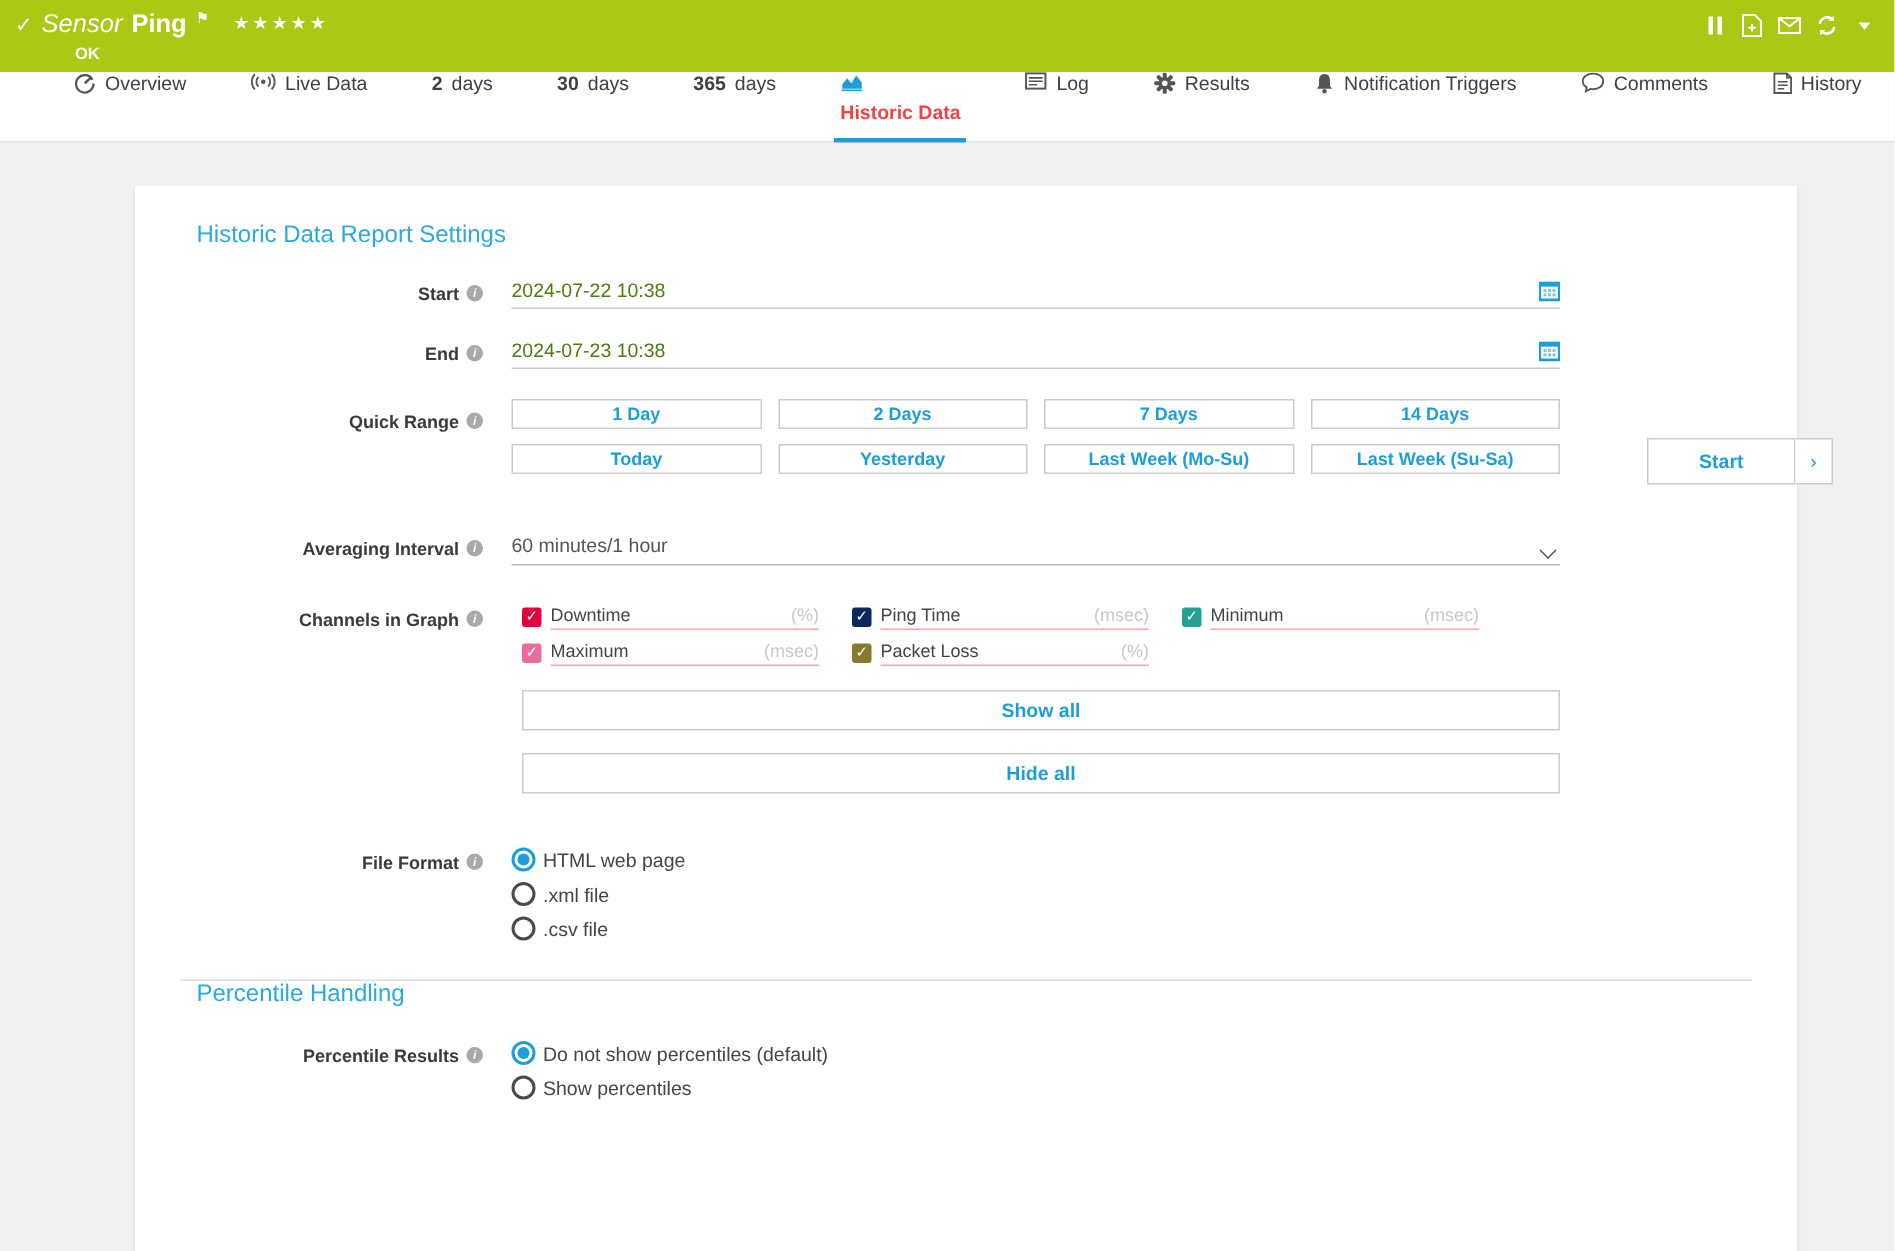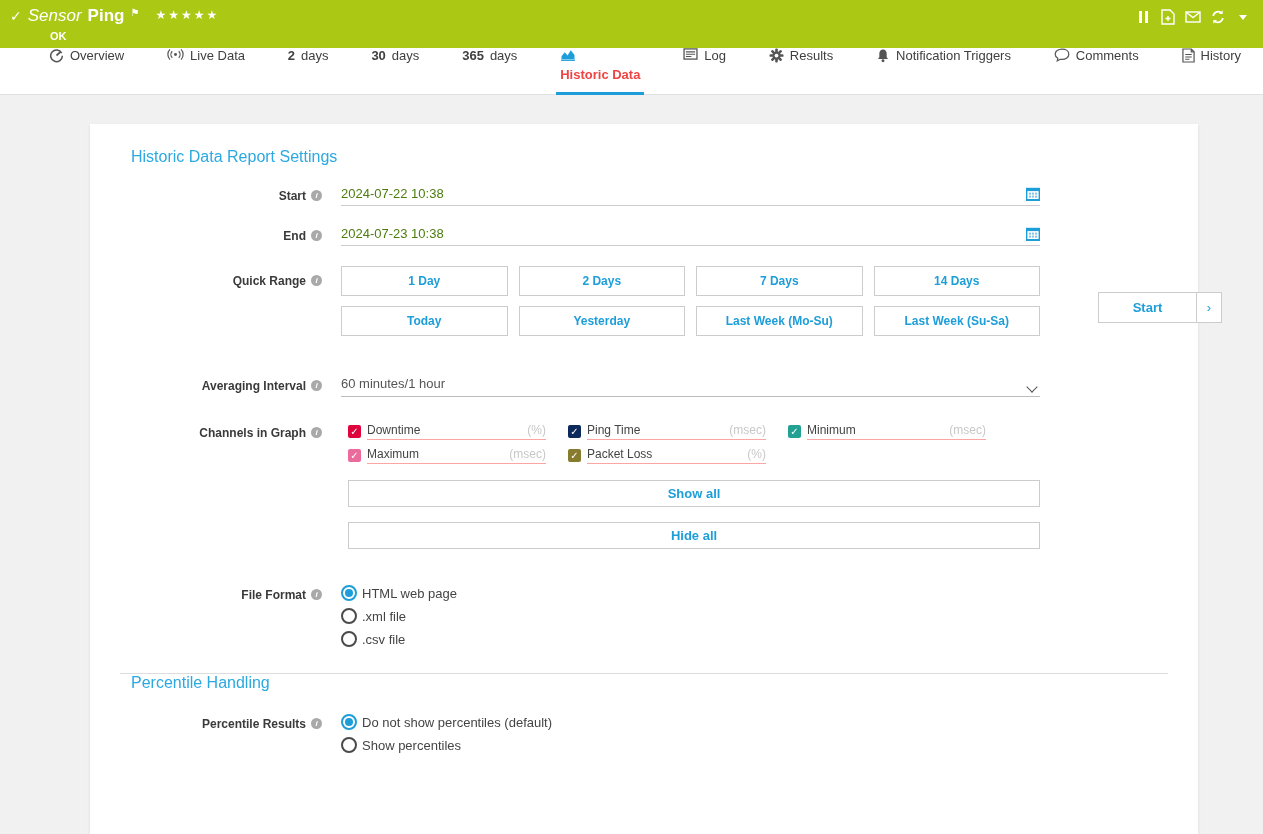--- a/index.html
+++ b/index.html
@@ -55,21 +55,21 @@
     font-size:8px; line-height:11px; text-align:center; font-style:italic; font-weight:bold;
     flex:0 0 11px; margin-top:1px;
   }
   .fctrl { width:699px; }
   
   .datefield { display:flex; align-items:flex-end; border-bottom:1px solid #ccc; padding-bottom:4px; cursor:text; }
   .datefield .val { flex:1; font-size:13px; color:#4d7c0f; }
   
   .qr-row { display:flex; gap:11px; margin-bottom:10px; }
   .qr-btn {
-    flex:1; height:30px; background:#fff; border:1px solid #ccc;
+    flex:1; height:20px; background:#fff; border:1px solid #ccc;
     color:#1d9ed9; font-size:12px; font-weight:bold;
     display:flex; align-items:center; justify-content:center; cursor:pointer;
   }
   
   .run-wrap { position:absolute; left:1098px; top:292px; display:flex; }
   .run-btn {
     width:99px; height:31px; background:#fff; border:1px solid #ccc;
     color:#1d9ed9; font-size:13px; font-weight:bold;
     display:flex; align-items:center; justify-content:center; cursor:pointer;
   }

